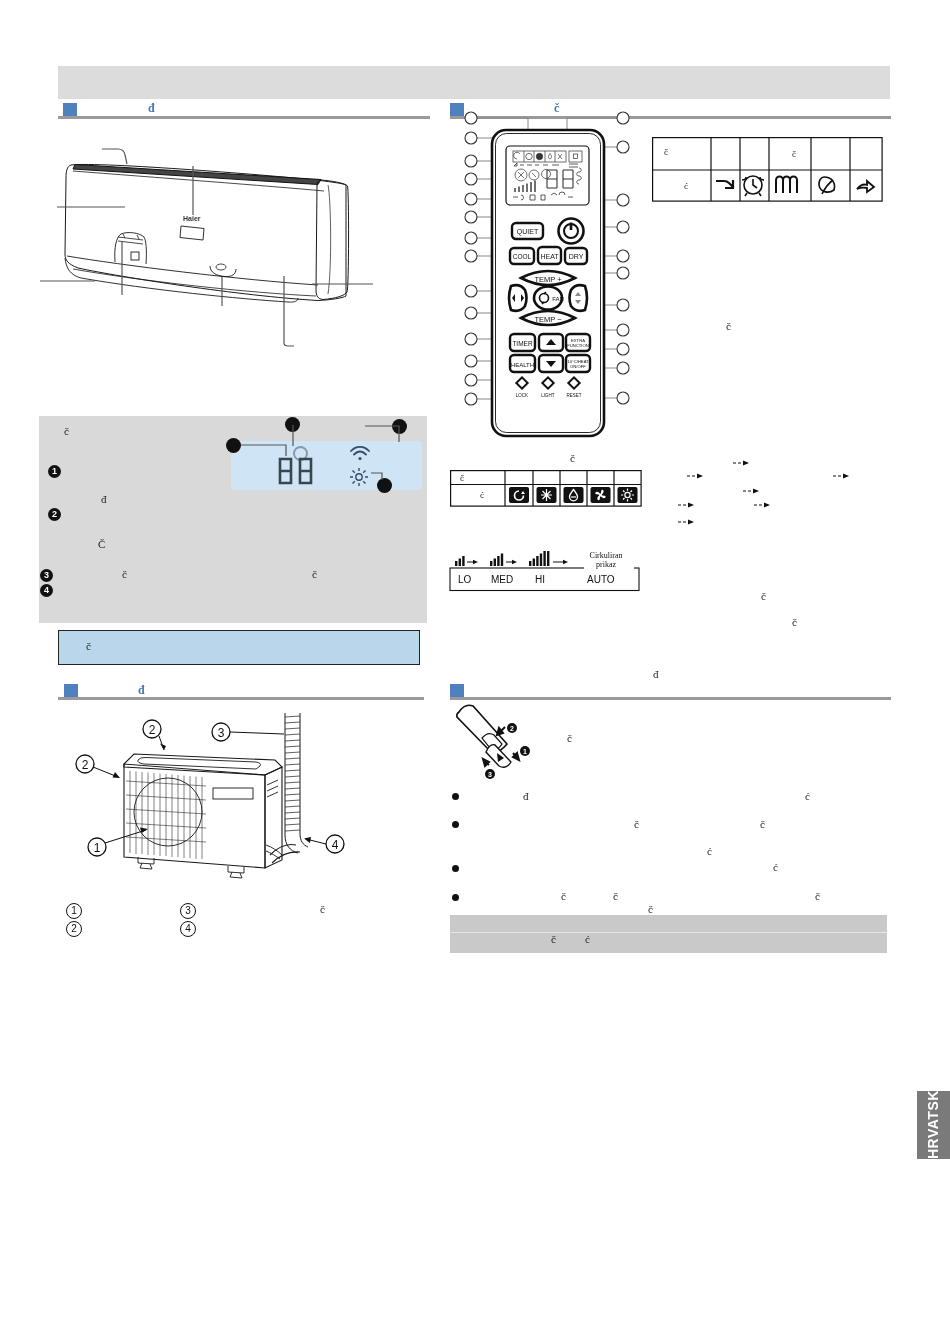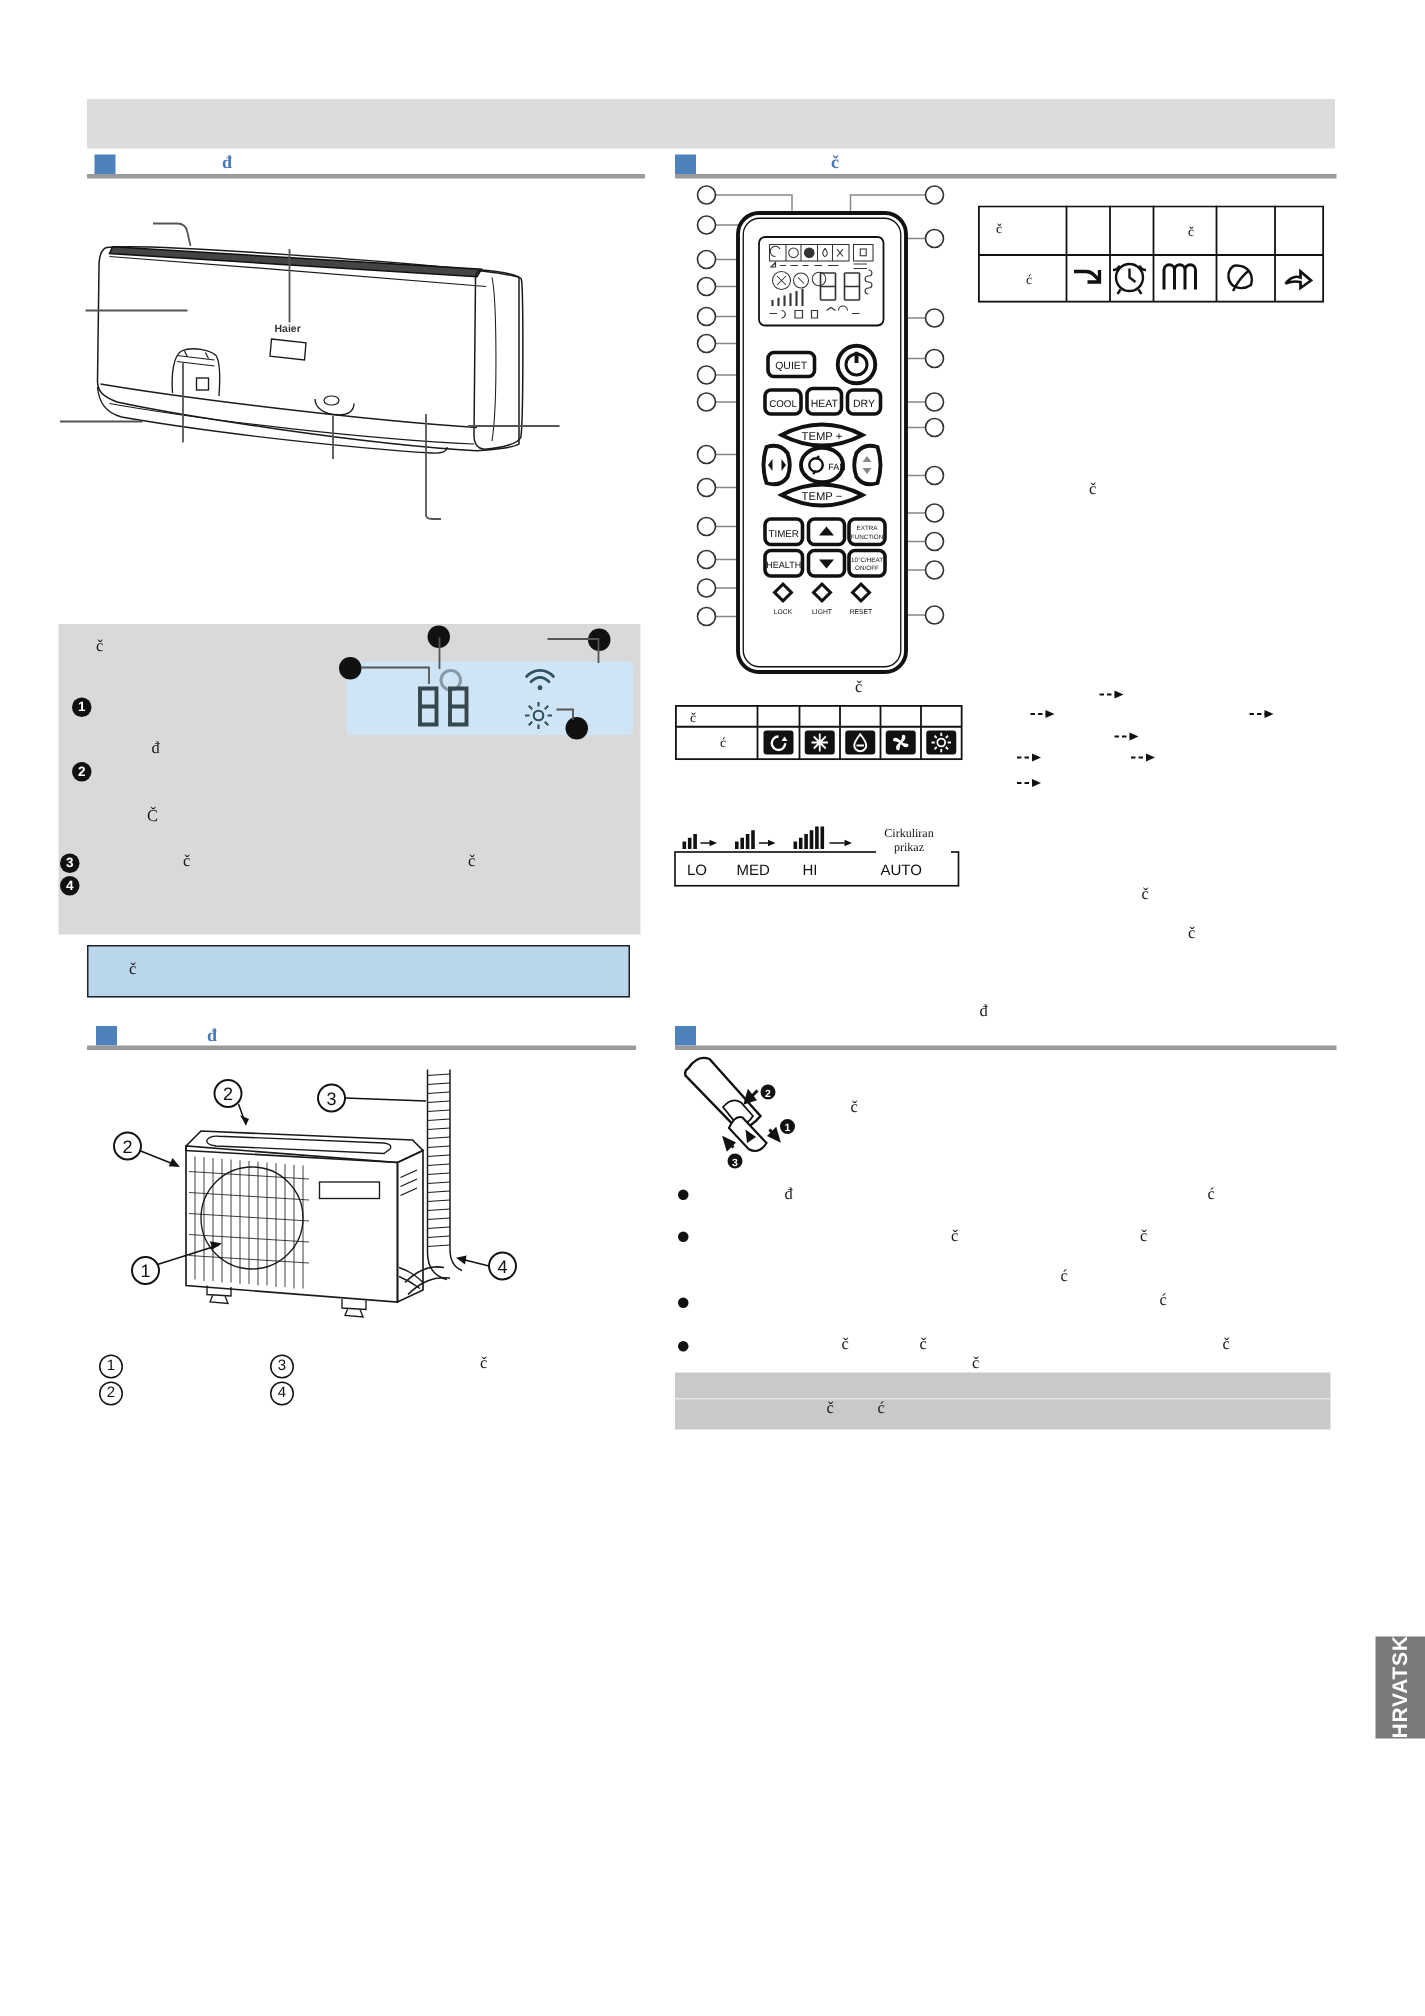--- a/index.html
+++ b/index.html
@@ -242,21 +242,21 @@
 <div class="abs" style="left:66px;top:903px;width:14px;height:14px;border-radius:50%;border:1px solid #111;font-size:10px;text-align:center;line-height:14px;color:#111;">1</div>
 
 <div class="abs" style="left:180px;top:903px;width:14px;height:14px;border-radius:50%;border:1px solid #111;font-size:10px;text-align:center;line-height:14px;color:#111;">3</div>
 
 <div class="abs glyph" style="left:320px;top:903px;">č</div>
 
 <div class="abs" style="left:66px;top:921px;width:14px;height:14px;border-radius:50%;border:1px solid #111;font-size:10px;text-align:center;line-height:14px;color:#111;">2</div>
 
 <div class="abs" style="left:180px;top:921px;width:14px;height:14px;border-radius:50%;border:1px solid #111;font-size:10px;text-align:center;line-height:14px;color:#111;">4</div>
 
-<div class="abs" style="left:455px;top:118px;">
+<div class="abs" style="left:455px;top:106px;">
 <svg width="190" height="345" viewBox="0 0 190 345">
 
   <g stroke="#888" stroke-width="1" fill="none">
     <path d="M22,12 L73,12 L73,47"></path>
     <path d="M22,32 L58,32 L58,98"></path>
     <path d="M22,55 L68,55 L68,62"></path>
     <path d="M22,73 L64,73 L64,72"></path>
     <path d="M22,93 L67,93"></path>
     <path d="M22,111 L69,111 L69,80"></path>
     <path d="M22,132 L85,132 L85,121"></path>

